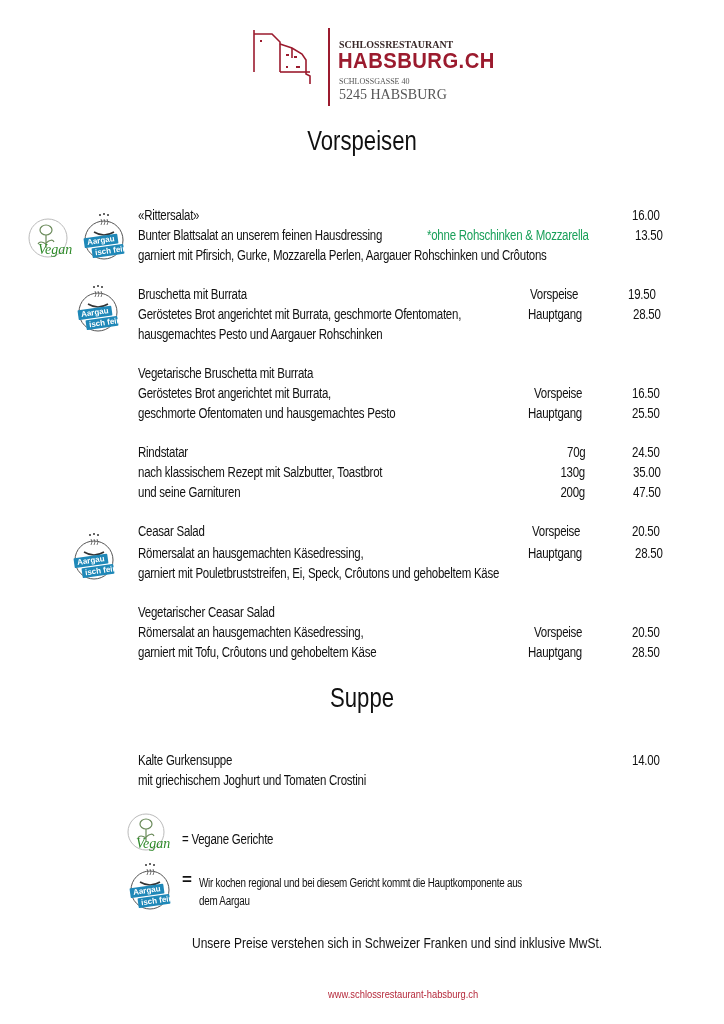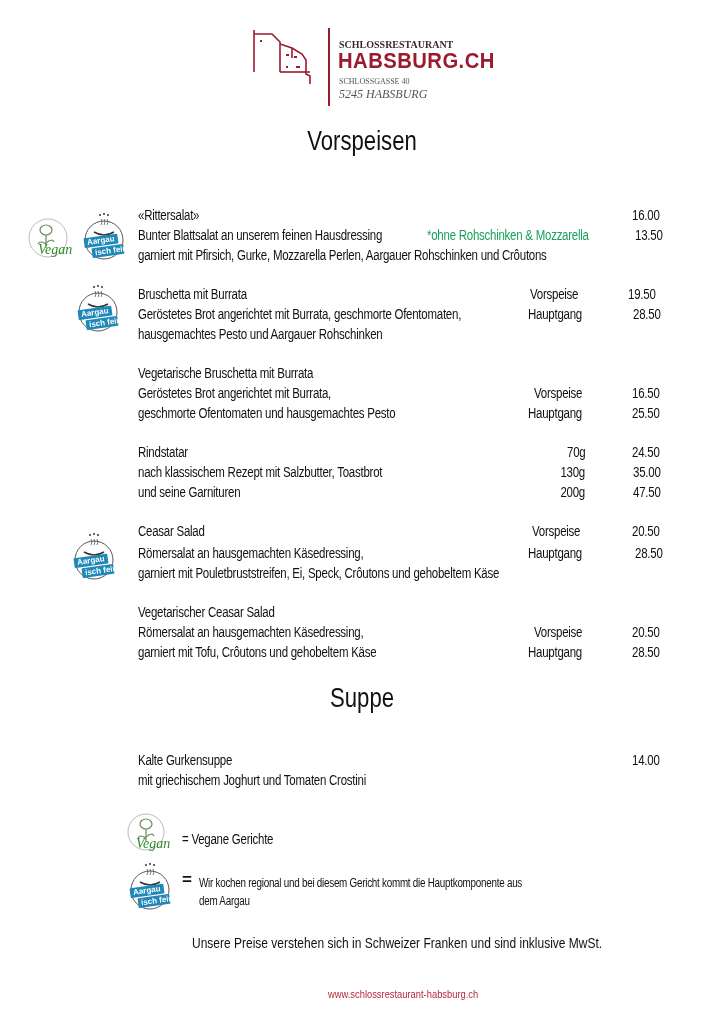--- a/index.html
+++ b/index.html
@@ -32,21 +32,21 @@
         <rect x="36" y="26" width="3" height="2"></rect>
       <rect x="44" y="28" width="3" height="2"></rect>
         <rect x="36" y="38" width="2" height="2"></rect>
       <rect x="46" y="38" width="4" height="2"></rect>
     </g>
   </svg>
   <div class="logo-line"></div>
   <div class="abs brand-red" style="left:339px;top:39px;font-family:'Liberation Serif',serif;font-size:10px;font-weight:bold;color:#3a2a2a;">SCHLOSSRESTAURANT</div>
   <div class="abs brand-red" style="left:338px;top:48px;font-size:22px;font-weight:bold;letter-spacing:0.5px;transform:scaleX(0.92);transform-origin:left top;">HABSBURG.CH</div>
   <div class="abs" style="left:339px;top:77px;font-family:'Liberation Serif',serif;font-size:8px;color:#555;">SCHLOSSGASSE 40</div>
-  <div class="abs" style="left:339px;top:87px;font-family:'Liberation Serif',serif;font-size:12px;color:#555;font-style:italic;">5245 HABSBURG</div>
+  <div class="abs" style="left:339px;top:87px;font-family:'Liberation Serif',serif;font-size:14px;color:#555;">5245 HABSBURG</div>
 </div>
 
 <div class="abs title" style="top:126px;">Vorspeisen</div>
 
 <div class="badge" style="left:24px;top:216px;width:56px;height:48px;">
   <svg width="56" height="48" viewBox="0 0 56 48">
     <circle cx="24" cy="22" r="19" fill="none" stroke="#bbb" stroke-width="1"></circle>
     <g fill="none" stroke="#6a8a5a" stroke-width="1.2">
       <ellipse cx="22" cy="14" rx="6" ry="5"></ellipse>
       <path d="M22 19 V32"></path>

